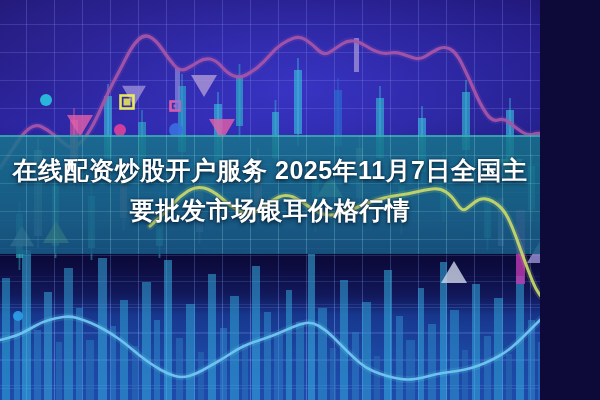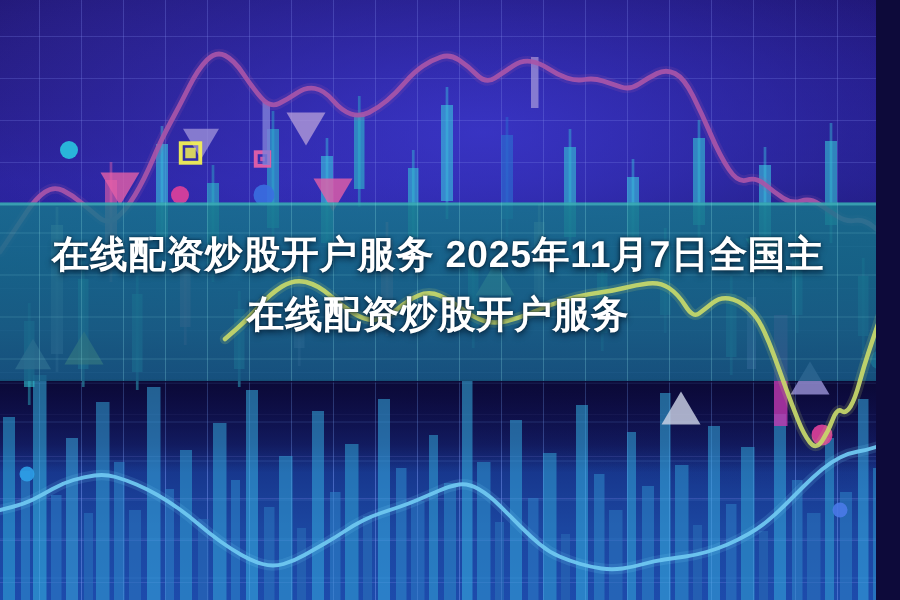--- a/index.html
+++ b/index.html
@@ -1,20 +1,20 @@
 <!DOCTYPE html>
 <html><head>
 <meta charset="utf-8">
 <style>
   html,body{margin:0;padding:0;background:#0d0a3a;}
   body{font-family:"Liberation Sans","DejaVu Sans",sans-serif;}
 
   #banner{
     position:relative;
-    width:584px;height:400px;
+    width:540px;height:400px;
     overflow:hidden;
     background:#171065;
   }
 
   
   .bg-base{
     position:absolute;inset:0;
     background:
       linear-gradient(180deg,
         #1b1168 0%,
@@ -267,16 +267,16 @@
   </div>
   <div class="teal-top-edge"></div>
 
   <svg class="layer" id="art-top" viewBox="0 0 600 400" preserveAspectRatio="none">
       <path d="M 150 226 Q 150 226 158 219 Q 166 212 173 204 Q 180 196 188 191 Q 196 186 204 188 Q 212 190 220 197 Q 228 204 236 209 Q 244 214 251 213 Q 258 212 265 206 Q 272 200 279 197 Q 286 194 293 197 Q 300 200 308 206 Q 316 212 323 214 Q 330 216 338 214 Q 346 212 353 209 Q 360 206 368 203 Q 376 200 384 198 Q 392 196 400 195 Q 408 194 416 192 Q 424 190 432 189 Q 440 188 446 192 Q 452 196 457 204 Q 462 212 466 209 Q 470 206 475 202 Q 480 198 486 199 Q 492 200 498 205 Q 504 210 508 218 Q 512 226 516 237 Q 520 248 524 259 Q 528 270 532 280 Q 536 290 540 295 Q 544 300 548 294 Q 552 288 555 280 Q 558 272 561 274 Q 564 276 567 271 Q 570 266 573 255 Q 576 244 579 235 Q 582 226 585 217 Q 588 208 591 200 Q 594 192 597 184 T 600 176" fill="none" stroke="#c8d96a" stroke-width="7" stroke-linecap="round" stroke-linejoin="round" opacity="0.16"></path>
       <path d="M 150 226 Q 150 226 158 219 Q 166 212 173 204 Q 180 196 188 191 Q 196 186 204 188 Q 212 190 220 197 Q 228 204 236 209 Q 244 214 251 213 Q 258 212 265 206 Q 272 200 279 197 Q 286 194 293 197 Q 300 200 308 206 Q 316 212 323 214 Q 330 216 338 214 Q 346 212 353 209 Q 360 206 368 203 Q 376 200 384 198 Q 392 196 400 195 Q 408 194 416 192 Q 424 190 432 189 Q 440 188 446 192 Q 452 196 457 204 Q 462 212 466 209 Q 470 206 475 202 Q 480 198 486 199 Q 492 200 498 205 Q 504 210 508 218 Q 512 226 516 237 Q 520 248 524 259 Q 528 270 532 280 Q 536 290 540 295 Q 544 300 548 294 Q 552 288 555 280 Q 558 272 561 274 Q 564 276 567 271 Q 570 266 573 255 Q 576 244 579 235 Q 582 226 585 217 Q 588 208 591 200 Q 594 192 597 184 T 600 176" fill="none" stroke="#c8d96a" stroke-width="3" stroke-linecap="round" stroke-linejoin="round" opacity="0.92"></path>
     </svg>
 
   <div class="headline">
     <span class="ln">在线配资炒股开户服务 2025年11月7日全国主</span>
-    <span class="ln">在线配资炒股开户服务</span>
+    <span class="ln">要批发市场银耳价格行情</span>
   </div>
 
 </div>
 
 </body></html>

